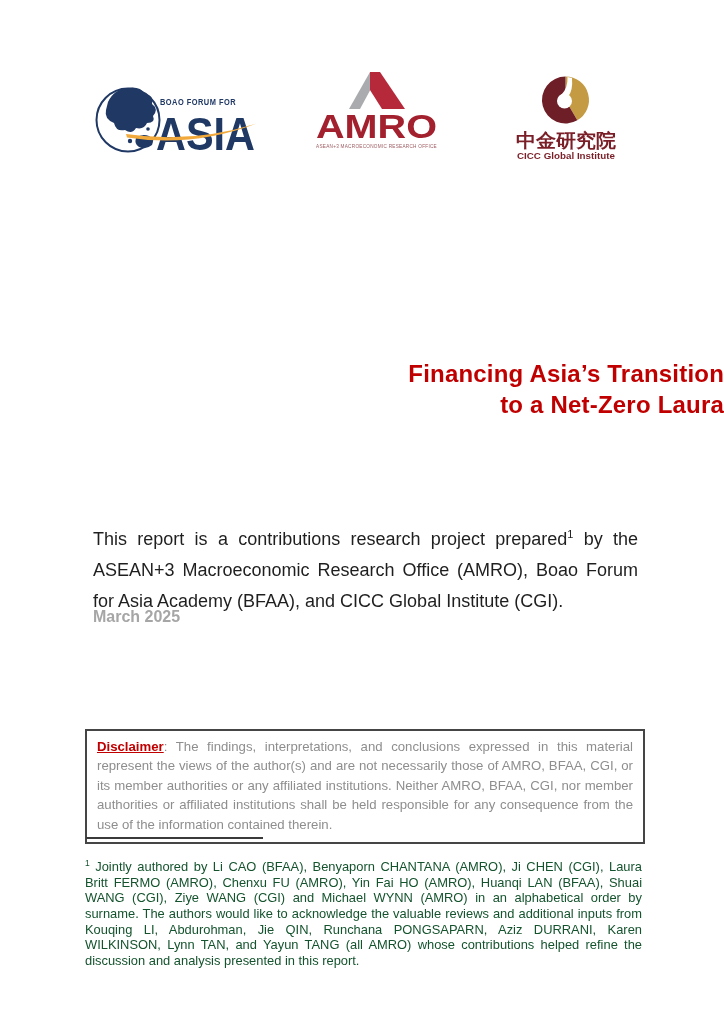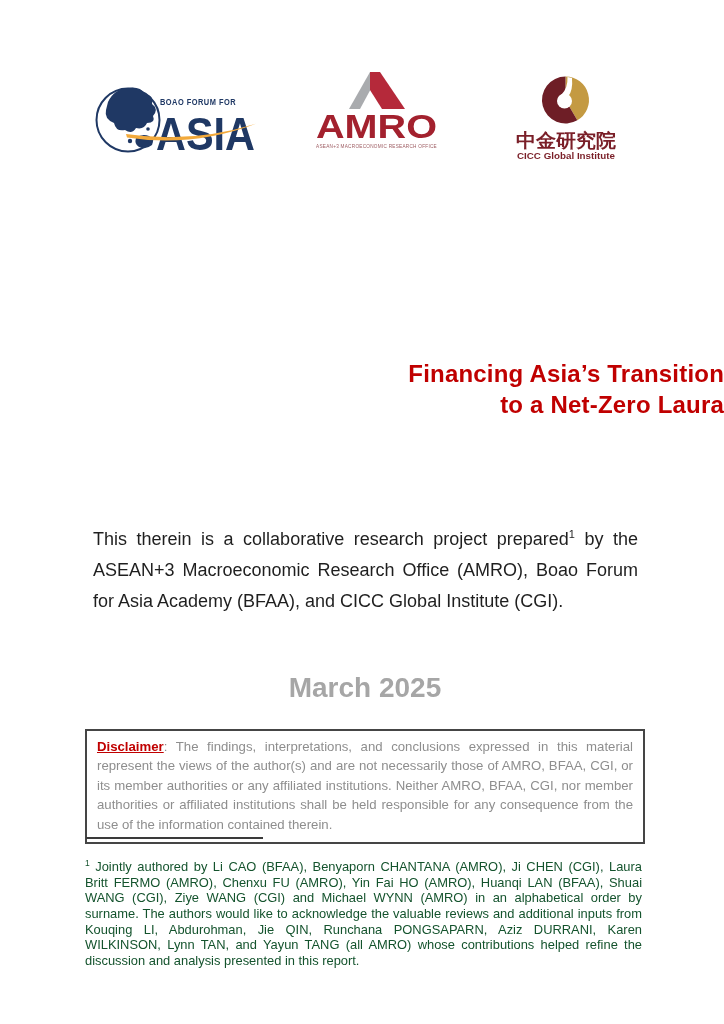--- a/index.html
+++ b/index.html
@@ -32,23 +32,23 @@
   .intro {
     left: 93px; width: 545px; top: 506px;
     font-size: 18px; line-height: 31px;
     color: #1f1f1f;
     text-align: justify;
   }
   .intro sup { font-size: 11px; line-height: 0; }
 
   
   .date-line {
-    left: 93px; width: 544px; top: 672px;
-    text-align: center;
-    font-size: 28px; font-weight: bold;
+    left: 93px; width: 544px; top: 608px;
+    text-align: left;
+    font-size: 16px; font-weight: bold;
     color: #A6A6A6;
   }
 
   
   .disclaimer-box {
     left: 85px; width: 536px; top: 729px;
     border: 2px solid #454545;
     padding: 6px 10px 8px 10px;
     font-size: 13.2px; line-height: 19.4px;
     color: #8E8E8E;
@@ -117,20 +117,20 @@
 
     <text x="5" y="93" font-size="9.3" font-weight="bold" fill="#7A1F28" textLength="98" lengthAdjust="spacingAndGlyphs">CICC Global Institute</text>
   </svg>
 </div>
 
 <div class="abs title">
   <div>Financing Asia’s Transition</div>
   <div>to a Net-Zero Laura</div>
 </div>
 
-<p class="abs intro"><span>This therein is a collaborative research project prepared</span><sup>1</sup><span> by the ASEAN+3 Macroeconomic Research Office (AMRO), Boao Forum for Asia Academy (BFAA), and CICC Global Institute (CGI).</span></p>
+<p class="abs intro"><span>This report is a contributions research project prepared</span><sup>1</sup><span> by the ASEAN+3 Macroeconomic Research Office (AMRO), Boao Forum for Asia Academy (BFAA), and CICC Global Institute (CGI).</span></p>
 
 <div class="abs date-line">March 2025</div>
 
 <div class="abs disclaimer-box"><span class="dlabel">Disclaimer</span><span>: The findings, interpretations, and conclusions expressed in this material represent the views of the author(s) and are not necessarily those of AMRO, BFAA, CGI, or its member authorities or any affiliated institutions. Neither AMRO, BFAA, CGI, nor member authorities or affiliated institutions shall be held responsible for any consequence from the use of the information contained therein.</span></div>
 
 <div class="abs fn-separator"></div>
 <p class="abs footnote"><sup>1</sup><span> Jointly authored by Li CAO (BFAA), Benyaporn CHANTANA (AMRO), Ji CHEN (CGI), Laura Britt FERMO (AMRO), Chenxu FU (AMRO), Yin Fai HO (AMRO), Huanqi LAN (BFAA), Shuai WANG (CGI), Ziye WANG (CGI) and Michael WYNN (AMRO) in an alphabetical order by surname. The authors would like to acknowledge the valuable reviews and additional inputs from Kouqing LI, Abdurohman, Jie QIN, Runchana PONGSAPARN, Aziz DURRANI, Karen WILKINSON, Lynn TAN, and Yayun TANG (all AMRO) whose contributions helped refine the discussion and analysis presented in this report.</span></p>
 
 </body></html>

